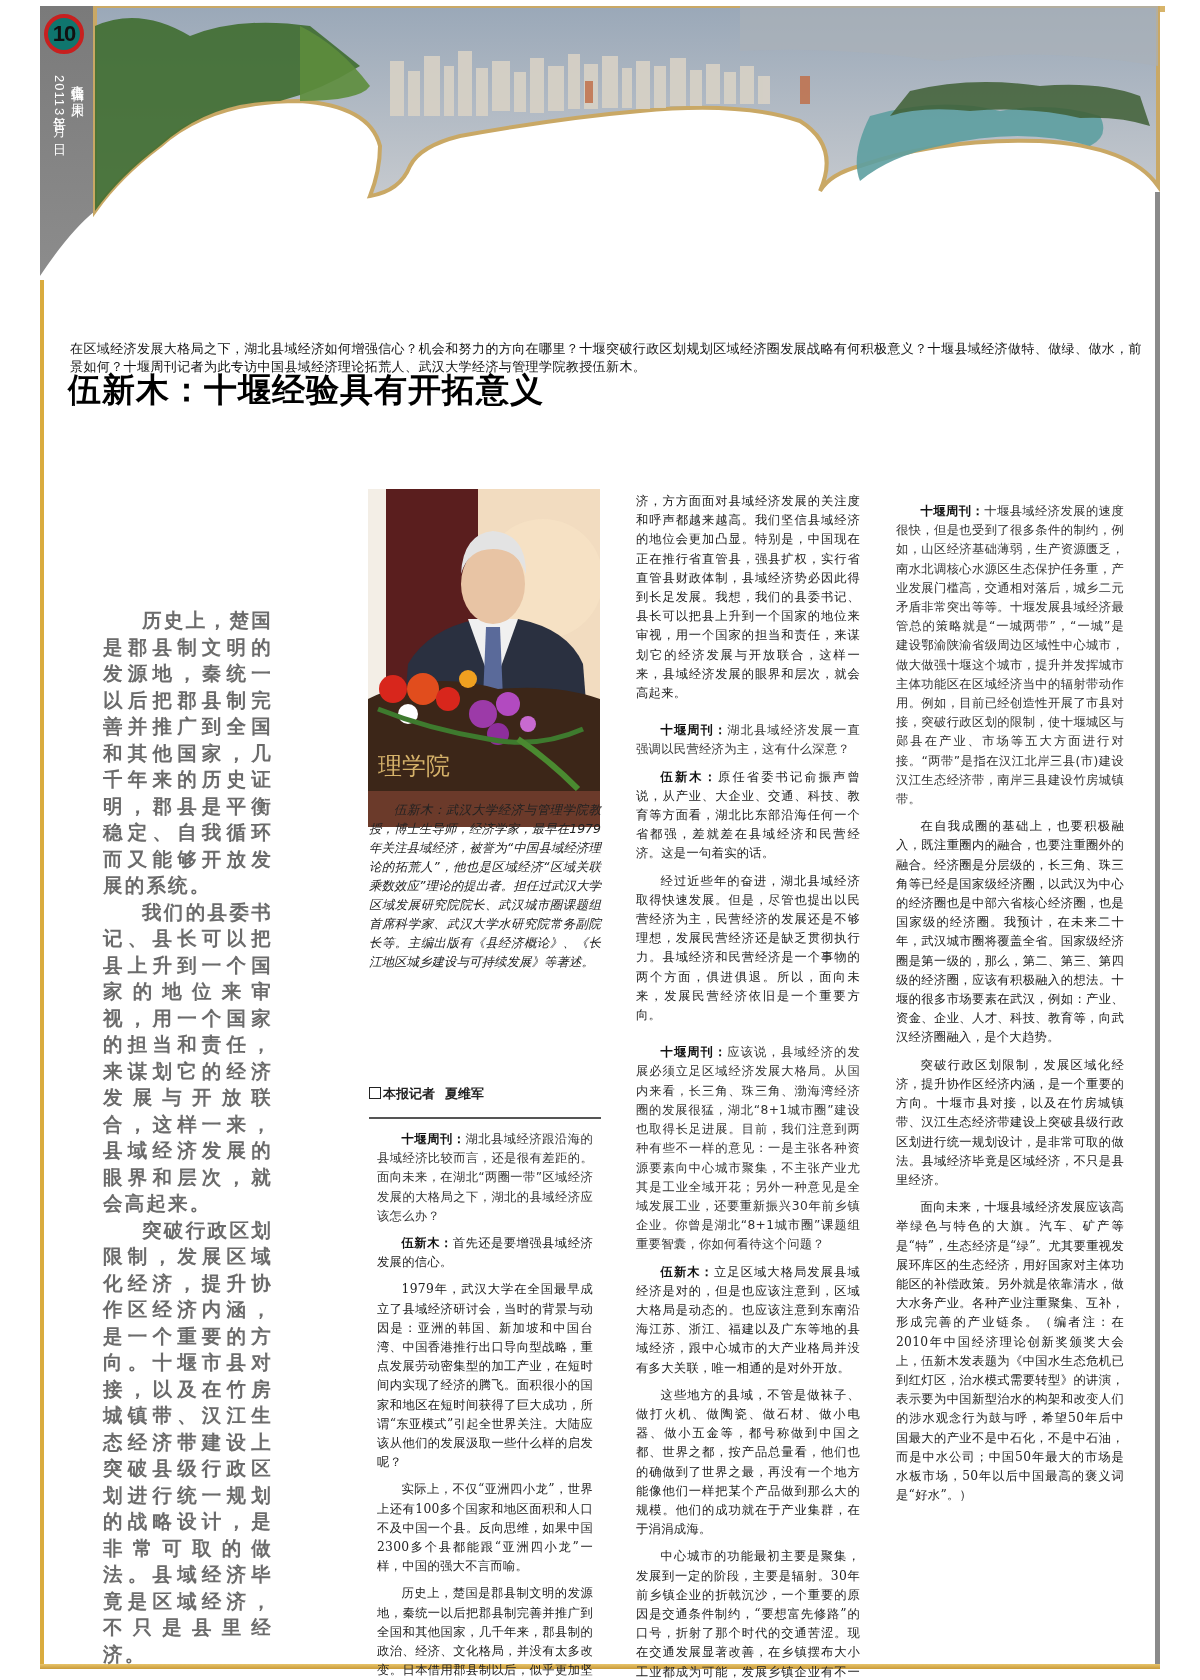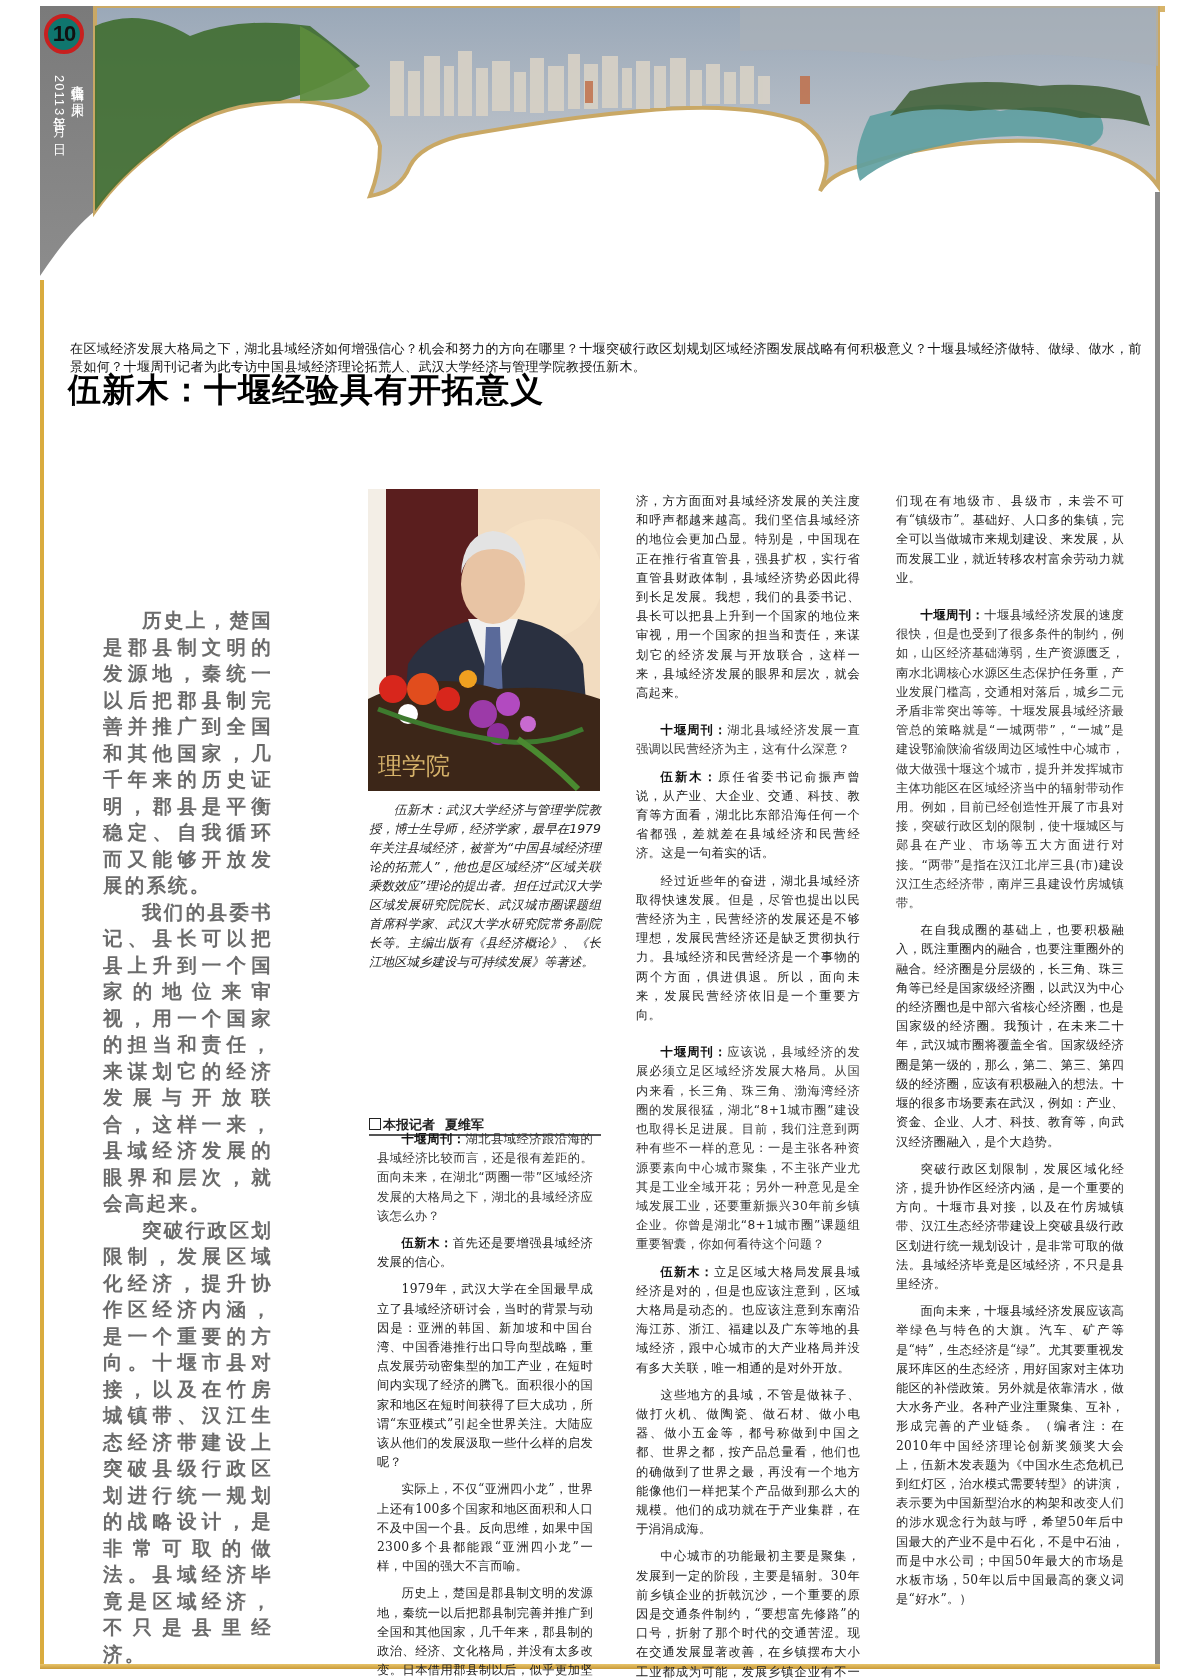--- a/index.html
+++ b/index.html
@@ -30,27 +30,27 @@
            letter-spacing: 0.4px; color: #111; }
   .headline { position: absolute; left: 68px; top: 368px; font-family: "DejaVu Serif", serif; font-weight: bold;
               font-size: 33px; letter-spacing: 1px; color: #000; margin: 0; }
 
   
   .pull { position: absolute; left: 103px; top: 608px; width: 170px; color: #6b6b6b; font-weight: bold;
           font-size: 19.5px; line-height: 26.5px; letter-spacing: 2.2px; text-align: justify; }
   .pull p { margin: 0; text-indent: 2em; }
 
   
-  .photo { position: absolute; left: 368px; top: 489px; width: 232px; height: 302px; overflow: hidden; background: #6b3a2a; }
+  .photo { position: absolute; left: 368px; top: 489px; width: 232px; height: 338px; overflow: hidden; background: #6b3a2a; }
   .caption { position: absolute; left: 369px; top: 800px; width: 232px; font-style: italic; font-size: 12.5px;
              line-height: 19px; color: #222; text-align: justify; }
   .caption p { margin: 0; text-indent: 2em; }
 
-  .byline { position: absolute; left: 369px; top: 1116px; width: 232px; font-size: 13px; font-weight: bold;
-            color: #222; padding-bottom: 0; border-bottom: 2px solid #555; }
+  .byline { position: absolute; left: 369px; top: 1085px; width: 232px; font-size: 13px; font-weight: bold;
+            color: #222; padding-bottom: 14px; border-bottom: 2px solid #555; }
   .byline .box { display: inline-block; width: 10px; height: 10px; border: 1px solid #222; margin-right: 2px; vertical-align: -1px; }
   .byline .gap { display: inline-block; width: 10px; }
 
   
   .col { position: absolute; font-family: "DejaVu Serif", serif; font-size: 12.3px; line-height: 19.2px;
          color: #222; text-align: justify; letter-spacing: 0.3px; }
   .col p { margin: 8px; text-indent: 2em; }
   .col p.noindent { text-indent: 0; }
   .col p.gap { margin-top: 18px; }
   .col .q { font-family: "DejaVu Sans", sans-serif; color: #333; }
@@ -192,18 +192,17 @@
     <p class="gap"><span class="lbl">十堰周刊：</span><span class="q">湖北县域经济发展一直强调以民营经济为主，这有什么深意？</span></p>
     <p><span class="lbl">伍新木：</span><span>原任省委书记俞振声曾说，从产业、大企业、交通、科技、教育等方面看，湖北比东部沿海任何一个省都强，差就差在县域经济和民营经济。这是一句着实的话。</span></p>
     <p>经过近些年的奋进，湖北县域经济取得快速发展。但是，尽管也提出以民营经济为主，民营经济的发展还是不够理想，发展民营经济还是缺乏贯彻执行力。县域经济和民营经济是一个事物的两个方面，俱进俱退。所以，面向未来，发展民营经济依旧是一个重要方向。</p>
     <p class="gap"><span class="lbl">十堰周刊：</span><span class="q">应该说，县域经济的发展必须立足区域经济发展大格局。从国内来看，长三角、珠三角、渤海湾经济圈的发展很猛，湖北“8+1城市圈”建设也取得长足进展。目前，我们注意到两种有些不一样的意见：一是主张各种资源要素向中心城市聚集，不主张产业尤其是工业全域开花；另外一种意见是全域发展工业，还要重新振兴30年前乡镇企业。你曾是湖北“8+1城市圈”课题组重要智囊，你如何看待这个问题？</span></p>
     <p><span class="lbl">伍新木：</span><span>立足区域大格局发展县域经济是对的，但是也应该注意到，区域大格局是动态的。也应该注意到东南沿海江苏、浙江、福建以及广东等地的县域经济，跟中心城市的大产业格局并没有多大关联，唯一相通的是对外开放。</span></p>
     <p>这些地方的县域，不管是做袜子、做打火机、做陶瓷、做石材、做小电器、做小五金等，都号称做到中国之都、世界之都，按产品总量看，他们也的确做到了世界之最，再没有一个地方能像他们一样把某个产品做到那么大的规模。他们的成功就在于产业集群，在于涓涓成海。</p>
     <p>中心城市的功能最初主要是聚集，发展到一定的阶段，主要是辐射。30年前乡镇企业的折戟沉沙，一个重要的原因是交通条件制约，“要想富先修路”的口号，折射了那个时代的交通苦涩。现在交通发展显著改善，在乡镇摆布大小工业都成为可能，发展乡镇企业有不一样的天地。乡镇企业发展到了取决于产业性质、产业特点、产业聚集能力的新阶段。</p>
     <p>我们应该适应新的历史条件，依托集镇、中心镇来施行产业规划发展，我</p>
   </div>
 <div class="col col3">
-    <p class="noindent">们现在有地级市、县级市，未尝不可有“镇级市”。基础好、人口多的集镇，完全可以当做城市来规划建设、来发展，从而发展工业，就近转移农村富余劳动力就业。</p>
     <p class="gap"><span class="lbl">十堰周刊：</span><span class="q">十堰县域经济发展的速度很快，但是也受到了很多条件的制约，例如，山区经济基础薄弱，生产资源匮乏，南水北调核心水源区生态保护任务重，产业发展门槛高，交通相对落后，城乡二元矛盾非常突出等等。十堰发展县域经济最管总的策略就是“一城两带”，“一城”是建设鄂渝陕渝省级周边区域性中心城市，做大做强十堰这个城市，提升并发挥城市主体功能区在区域经济当中的辐射带动作用。例如，目前已经创造性开展了市县对接，突破行政区划的限制，使十堰城区与郧县在产业、市场等五大方面进行对接。“两带”是指在汉江北岸三县(市)建设汉江生态经济带，南岸三县建设竹房城镇带。</span></p>
     <p>在自我成圈的基础上，也要积极融入，既注重圈内的融合，也要注重圈外的融合。经济圈是分层级的，长三角、珠三角等已经是国家级经济圈，以武汉为中心的经济圈也是中部六省核心经济圈，也是国家级的经济圈。我预计，在未来二十年，武汉城市圈将覆盖全省。国家级经济圈是第一级的，那么，第二、第三、第四级的经济圈，应该有积极融入的想法。十堰的很多市场要素在武汉，例如：产业、资金、企业、人才、科技、教育等，向武汉经济圈融入，是个大趋势。</p>
     <p>突破行政区划限制，发展区域化经济，提升协作区经济内涵，是一个重要的方向。十堰市县对接，以及在竹房城镇带、汉江生态经济带建设上突破县级行政区划进行统一规划设计，是非常可取的做法。县域经济毕竟是区域经济，不只是县里经济。</p>
     <p>面向未来，十堰县域经济发展应该高举绿色与特色的大旗。汽车、矿产等是“特”，生态经济是“绿”。尤其要重视发展环库区的生态经济，用好国家对主体功能区的补偿政策。另外就是依靠清水，做大水务产业。各种产业注重聚集、互补，形成完善的产业链条。（编者注：在2010年中国经济理论创新奖颁奖大会上，伍新木发表题为《中国水生态危机已到红灯区，治水模式需要转型》的讲演，表示要为中国新型治水的构架和改变人们的涉水观念行为鼓与呼，希望50年后中国最大的产业不是中石化，不是中石油，而是中水公司；中国50年最大的市场是水板市场，50年以后中国最高的褒义词是“好水”。）</p>
   </div>
 
 </body></html>

